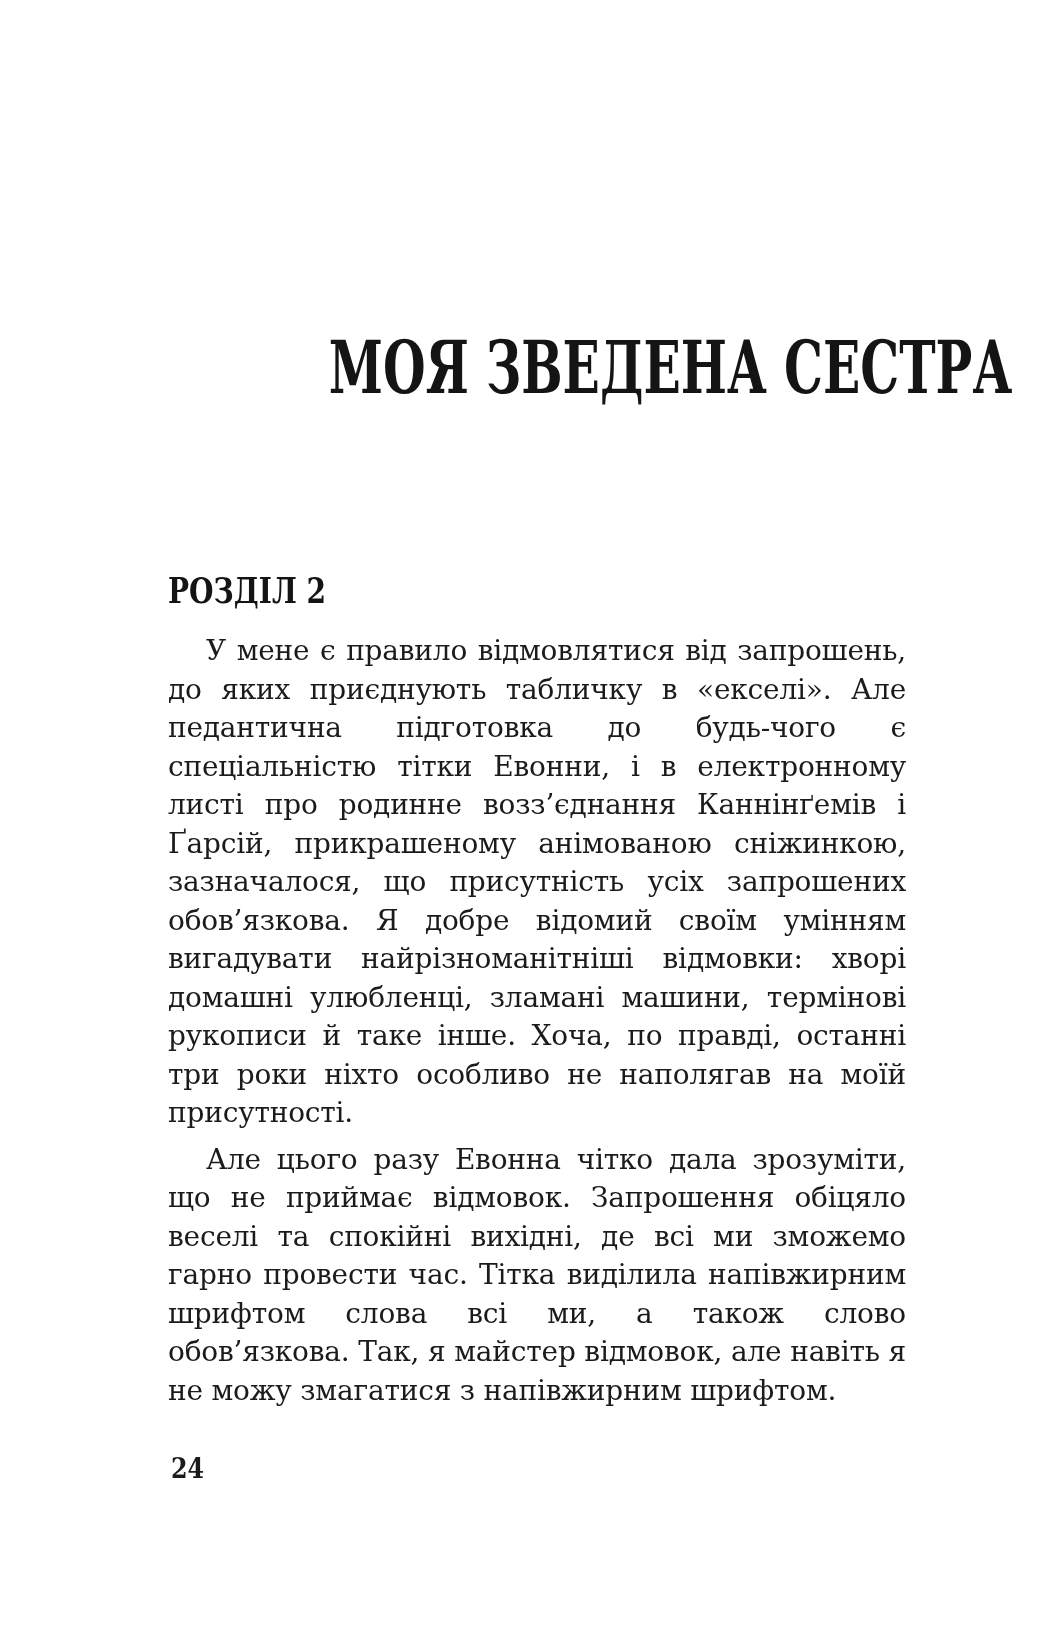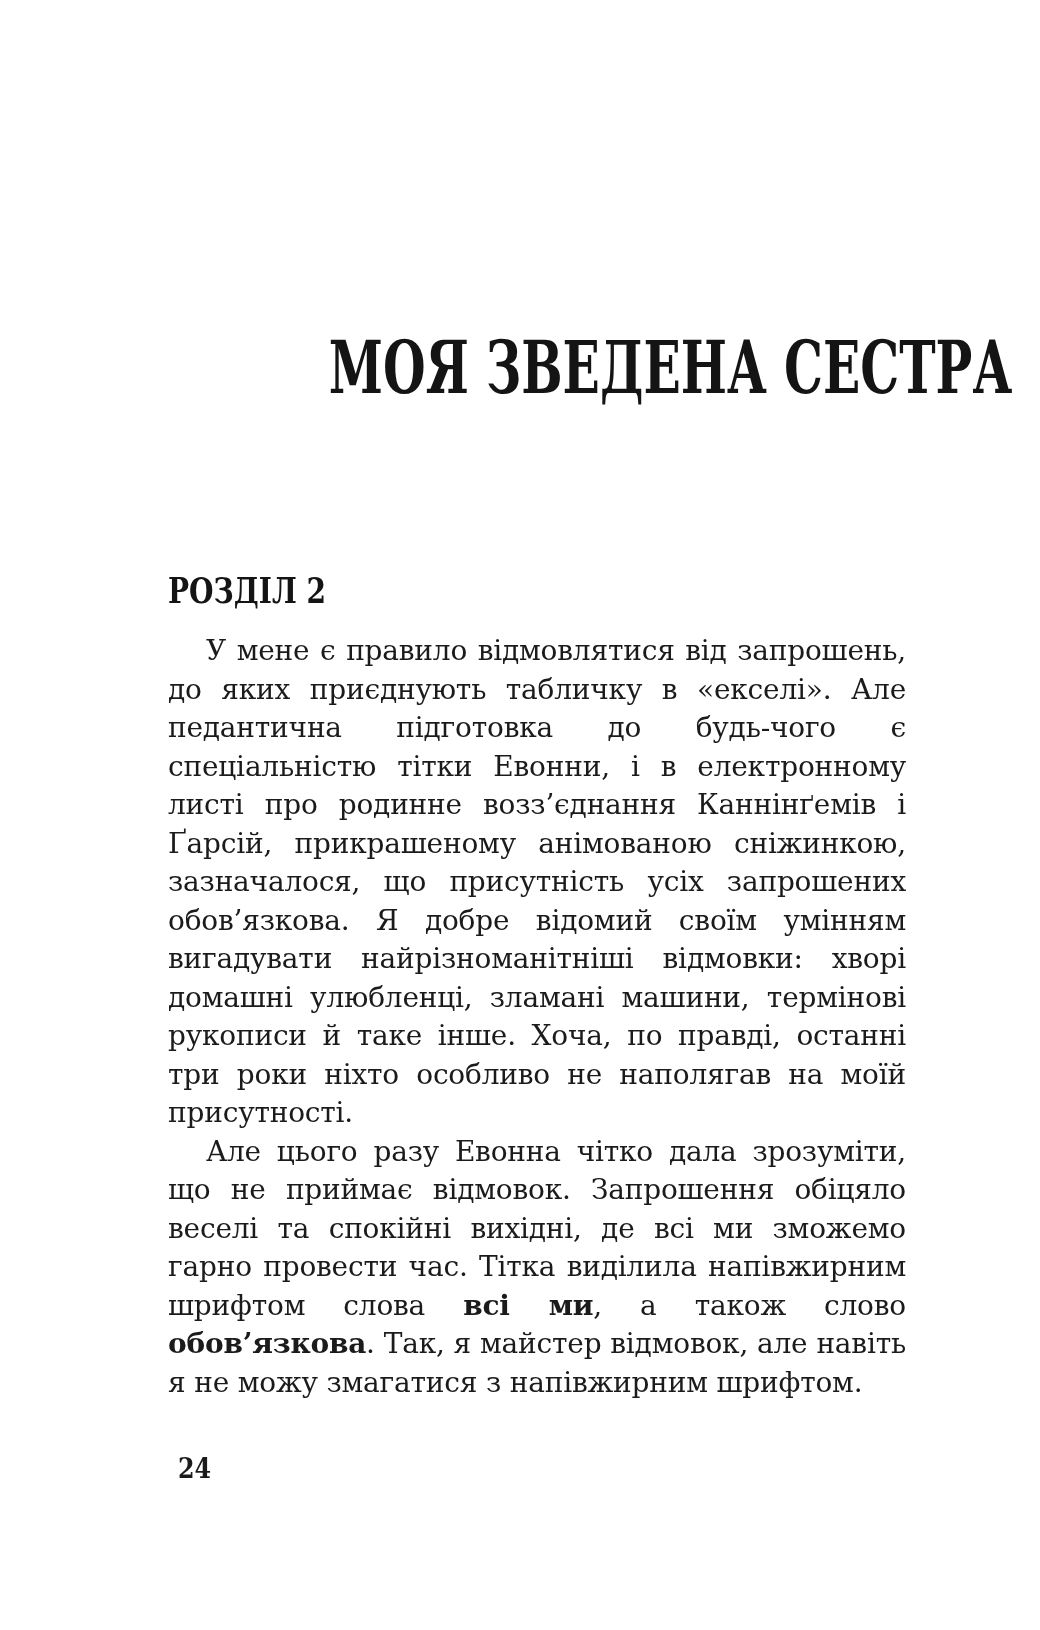--- a/index.html
+++ b/index.html
@@ -54,28 +54,28 @@
   }
 
   .body-text {
     margin-top: 20px;
     font-size: 28px;
     line-height: 38.5px;
     text-align: justify;
     letter-spacing: -0.2px;
   }
   .body-text p { margin: 0; padding: 0; }
-  .body-text p.indent { text-indent: 38px; }
+  .body-text p.indent { text-indent: 38px; margin-top: 8px; }
 
   .em { font-style: italic; }
-  .strong { font-weight: 700; }
+  .strong { font-weight: 400; }
 
   .page-number {
     position: absolute;
-    left: 178px;
+    left: 171px;
     top: 1452px;
     font-size: 28px;
     font-weight: 700;
     color: #1b1b1b;
   }
   .page-number .squeeze-left { transform: scaleX(0.85); }
 </style>
 </head>
 <body>
 

